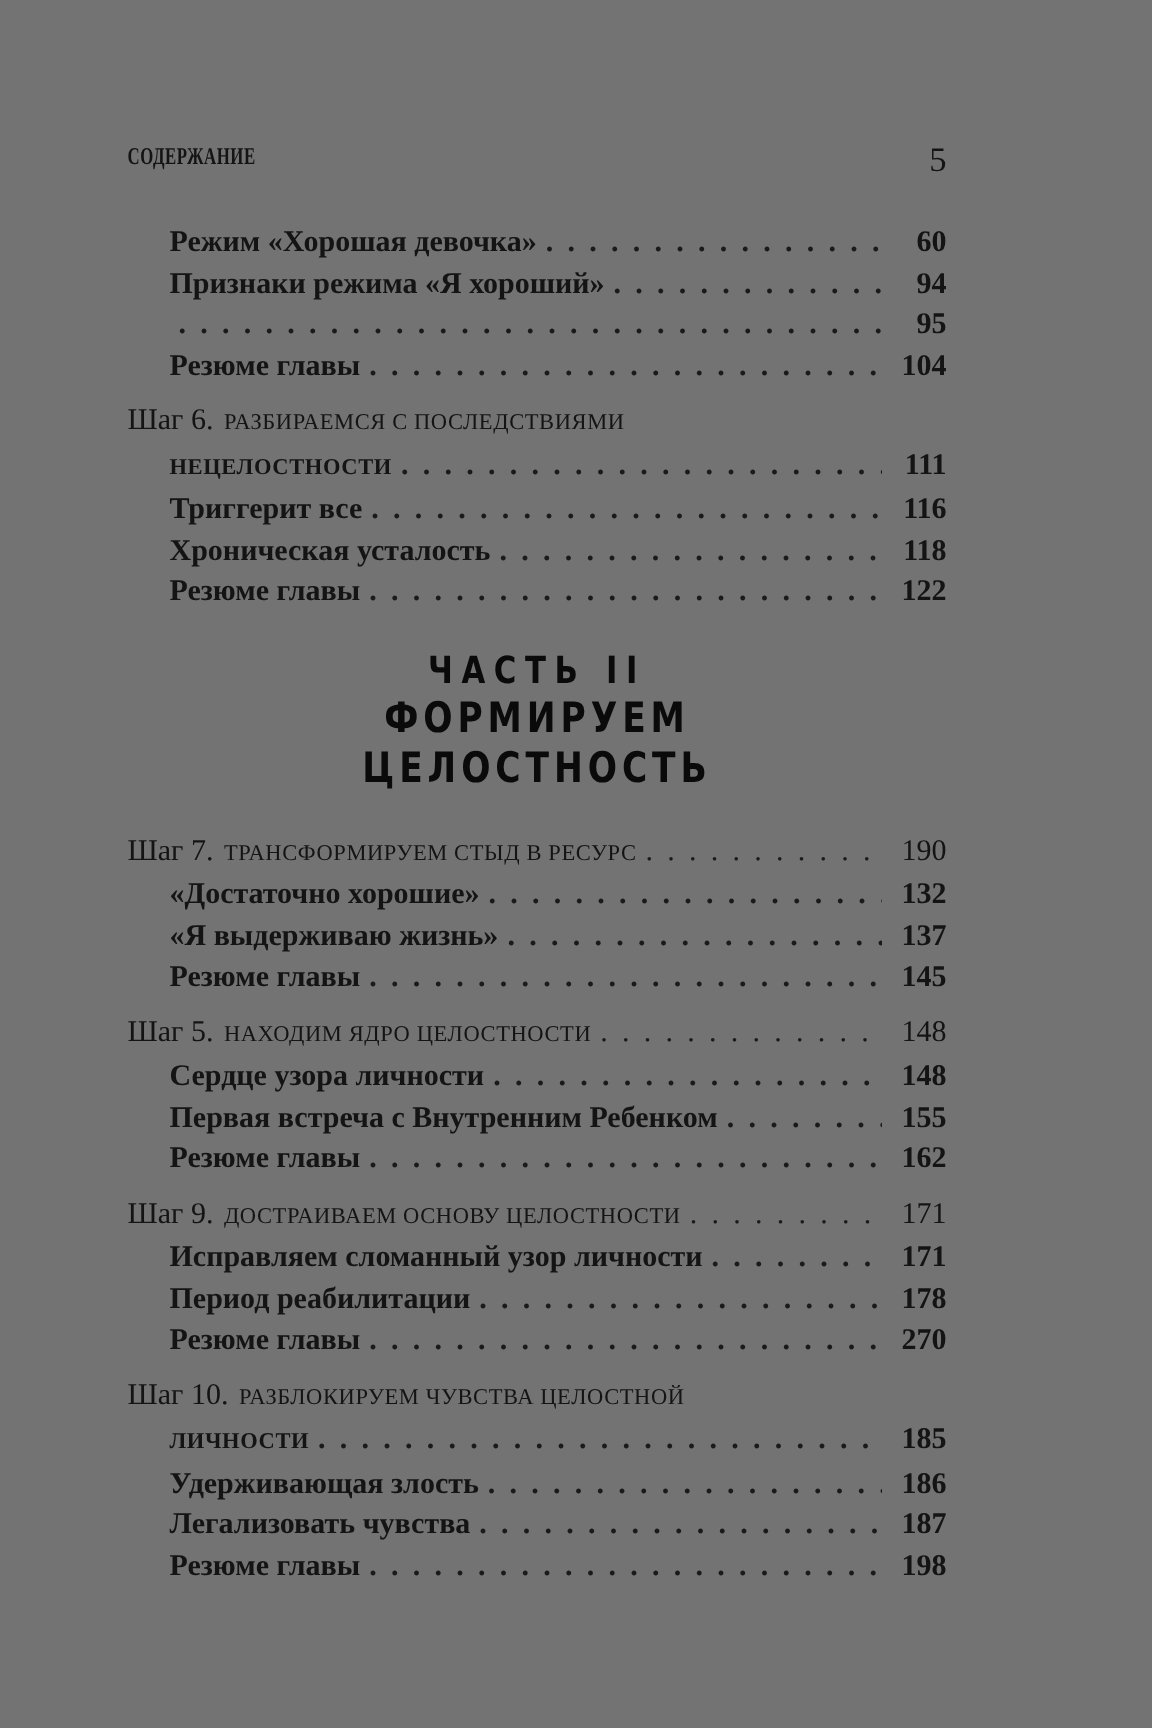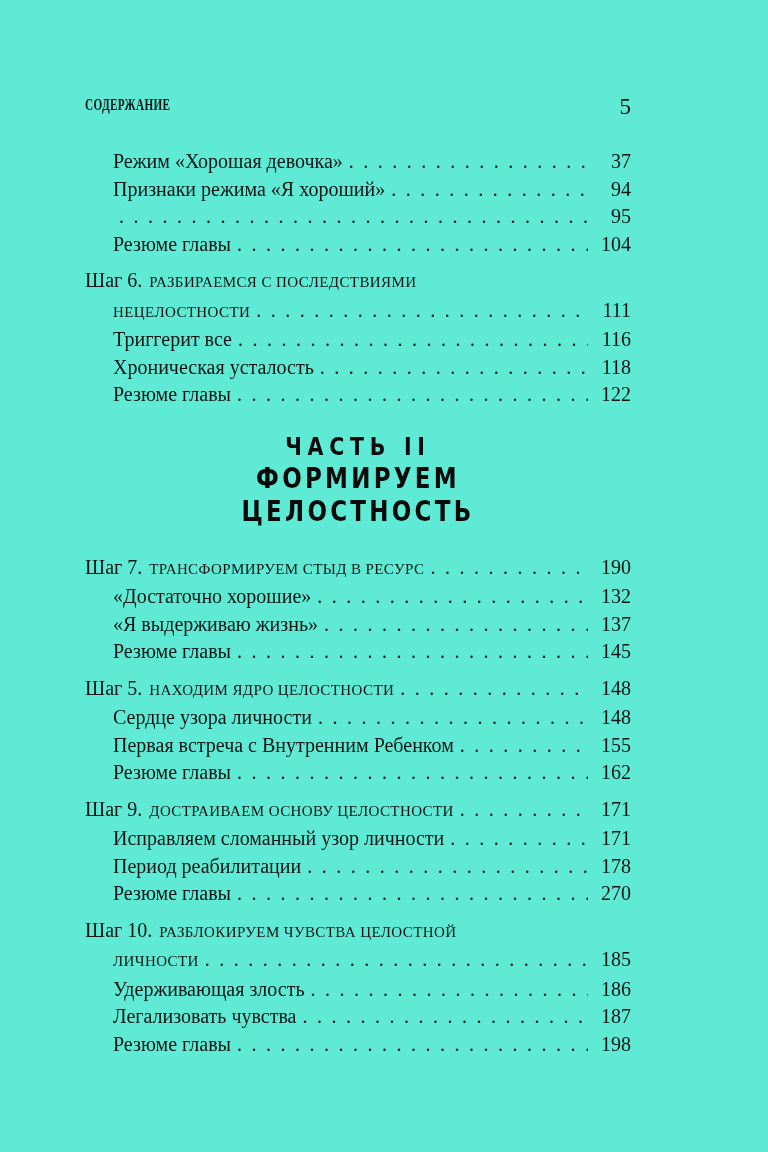--- a/index.html
+++ b/index.html
@@ -1,36 +1,36 @@
 <!DOCTYPE html>
 <html><head>
 <meta charset="utf-8">
 <style>
   html,body { margin:0; padding:0; background:#ffffff; }
   .page {
-    position:relative; width:768px; height:1152px; background:#5eead4;
+    position:relative; width:768px; height:1152px; background:#737373;
     color:#141414; font-family:"Liberation Serif","DejaVu Serif",serif;
     overflow:hidden;
   }
   .content { position:absolute; left:85px; top:96px; width:546px; }
 
   
   .header { display:flex; justify-content:space-between; align-items:flex-start; }
   .running-title {
     font-size:16px; font-weight:700; letter-spacing:0.5px;
     transform:scaleX(0.70); transform-origin:left top; line-height:18px;
   }
   .folio { font-size:23px; line-height:22px; }
 
   
   .toc { font-size:20px; }
   .toc-part1 { margin-top:30px; }
   .group + .group { margin-top:9px; }
   .row { display:flex; align-items:baseline; line-height:27.5px; white-space:nowrap; }
-  .row.sub, .row.cont { padding-left:28px; }
+  .row.sub, .row.cont { padding-left:28px;font-weight:bold; }
   .prefix { margin-right:7px; }
   .caps { font-size:15px; letter-spacing:0.4px; }
   .leader { flex:1 1 auto; overflow:hidden; white-space:nowrap; margin:0 9px 0 6px; }
   .leader::after {
     content:"....................................................................";
     letter-spacing:9.5px; color:#1a1a1a;
   }
   .pagenum { flex:0 0 auto; min-width:34px; text-align:right; }
 
   
@@ -50,21 +50,21 @@
     <div class="header">
       <span class="running-title">СОДЕРЖАНИЕ</span>
       <span class="folio">5</span>
     </div>
 
     <div class="toc toc-part1">
         <div class="group">
           <div class="row sub">
             <span class="text">Режим «Хорошая девочка»</span>
             <span class="leader"></span>
-            <span class="pagenum">37</span>
+            <span class="pagenum">60</span>
           </div>
           <div class="row sub">
             <span class="text">Признаки режима «Я хороший»</span>
             <span class="leader"></span>
             <span class="pagenum">94</span>
           </div>
           <div class="row sub">
             <span class="leader"></span>
             <span class="pagenum">95</span>
           </div>

